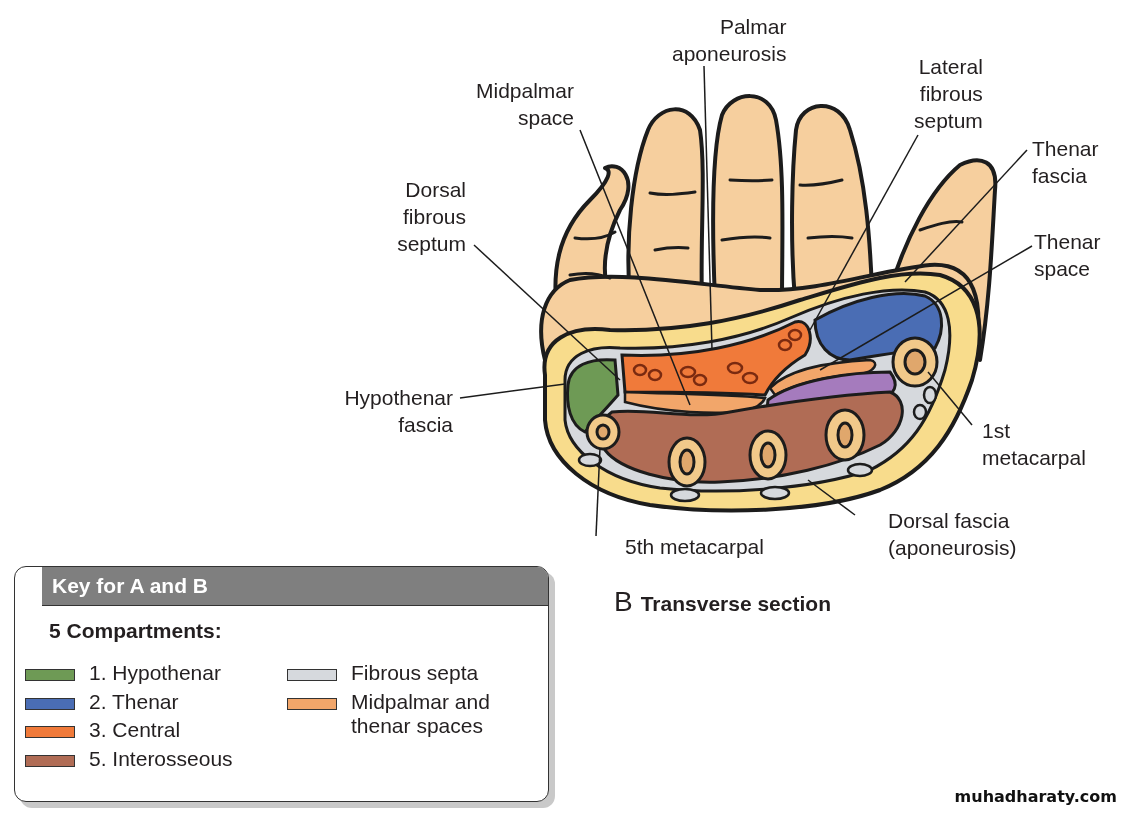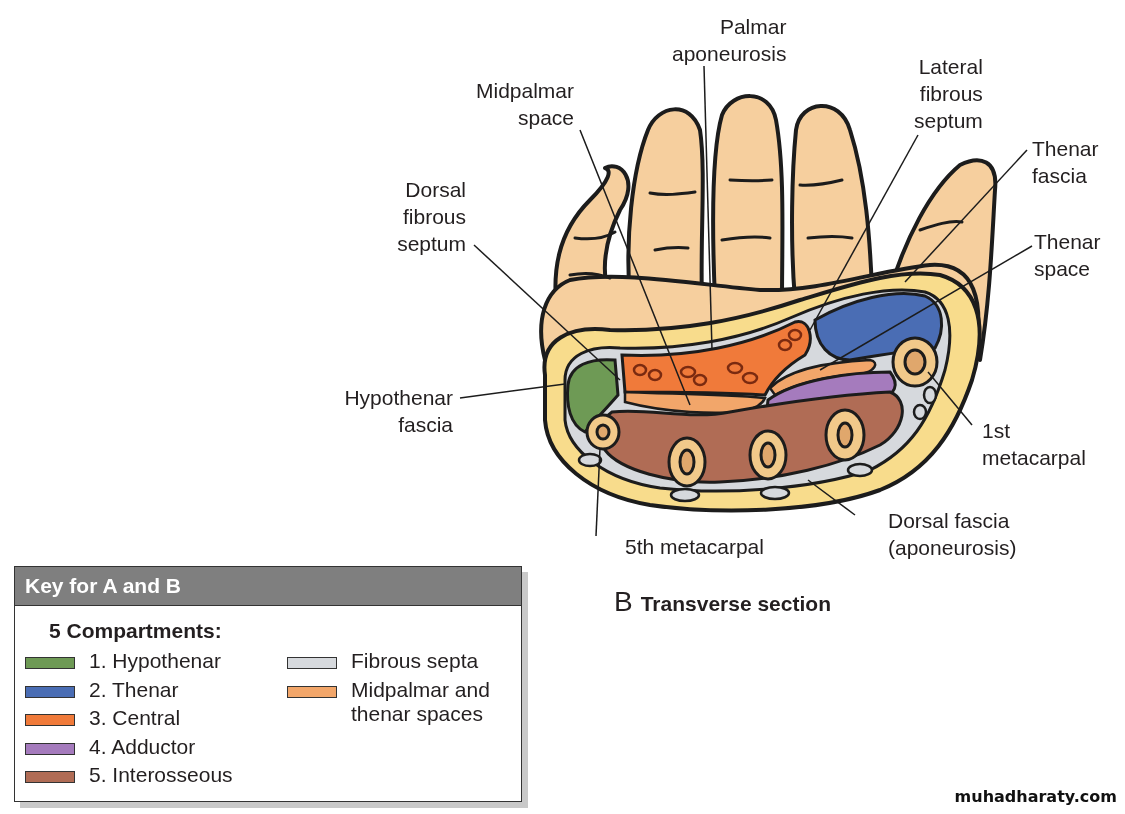--- a/index.html
+++ b/index.html
@@ -8,26 +8,26 @@
   #diagram { position: absolute; left: 0; top: 0; width: 1125px; height: 814px; }
   .lbl { position: absolute; font-size: 21px; line-height: 27px; color: #231f20; white-space: pre; }
   .lbl.right { text-align: right; }
   .lbl.center { text-align: right; }
   .caption { position: absolute; left: 614px; top: 586px; font-size: 22px; color: #231f20; }
   .caption .letter { font-size: 28px; font-weight: normal; margin-right: 8px; }
   .caption .title { font-weight: bold; font-size: 21px; }
   .watermark { position: absolute; right: 8px; bottom: 8px; font-family: "DejaVu Sans", sans-serif;
                font-weight: bold; font-size: 16px; color: #111; }
   .key { position: absolute; left: 14px; top: 566px; width: 506px; height: 234px;
-         border: 1.5px solid #333; border-radius: 0; background: #fff;
-         box-shadow: 6px 6px 0 #c9c9c9; overflow: hidden; }
+         border: 1.5px solid #333; border-radius: 12px; background: #fff;
+         box-shadow: 6px 6px 0 #c9c9c9; overflow: hidden; padding-left: 27px; }
   .key-head { background: #7f7f7f; color: #fff; font-weight: bold; font-size: 21px;
               height: 38px; line-height: 38px; padding-left: 10px; border-bottom: 1.5px solid #333; }
   .key-sub { position: absolute; left: 10px; top: 52px; font-weight: bold; font-size: 21px; margin-left: 24px; }
-  .key-col { position: absolute; top: 82px; }
+  .key-col { position: absolute; top: 94px; }
   .key-col.c1 { left: 10px; }
   .key-col.c2 { left: 272px; }
   .key-item { display: flex; align-items: flex-start; height: 28.5px; font-size: 21px; }
   .swatch { width: 48px; height: 10px; border: 1.5px solid #333; margin-top: 8px; margin-right: 14px; flex: 0 0 auto; }
   .key-item .txt { line-height: 24px; }
   .multiline { white-space: pre; line-height: 29px; }
 </style>
 </head>
 <body>
 
@@ -156,24 +156,20 @@
     </div>
     <div class="key-item">
       <span class="swatch" style="background:#4a6db4"></span>
       <span class="txt">2. Thenar</span>
     </div>
     <div class="key-item">
       <span class="swatch" style="background:#f07a3a"></span>
       <span class="txt">3. Central</span>
     </div>
     <div class="key-item">
-      <span class="swatch" style="background:#a57bbd"></span>
-      <span class="txt">4. Adductor</span>
-    </div>
-    <div class="key-item">
       <span class="swatch" style="background:#b06c55"></span>
       <span class="txt">5. Interosseous</span>
     </div>
   </div>
   <div class="key-col c2">
     <div class="key-item">
       <span class="swatch" style="background:#d6d9dd"></span>
       <span class="txt">Fibrous septa</span>
     </div>
     <div class="key-item">

